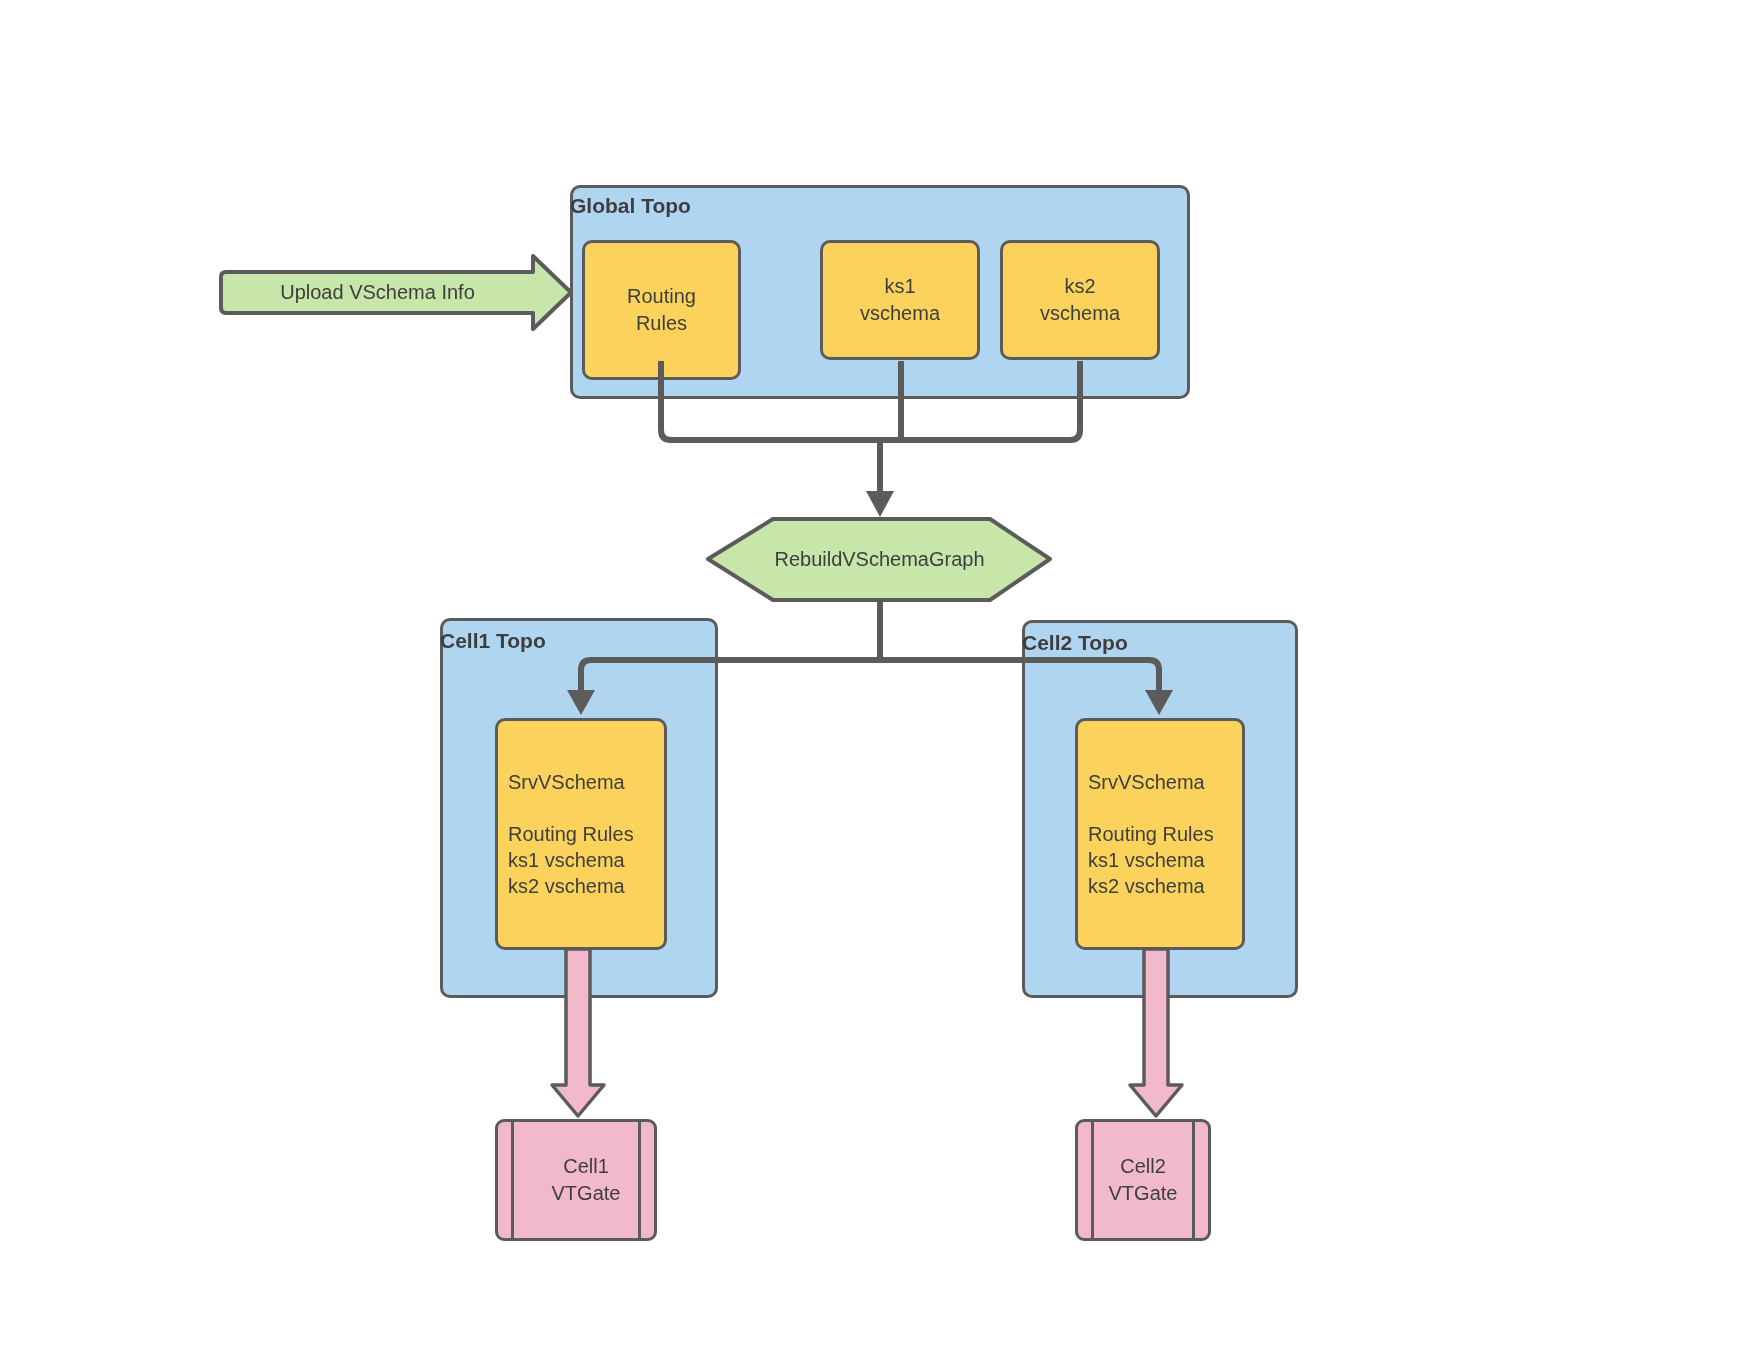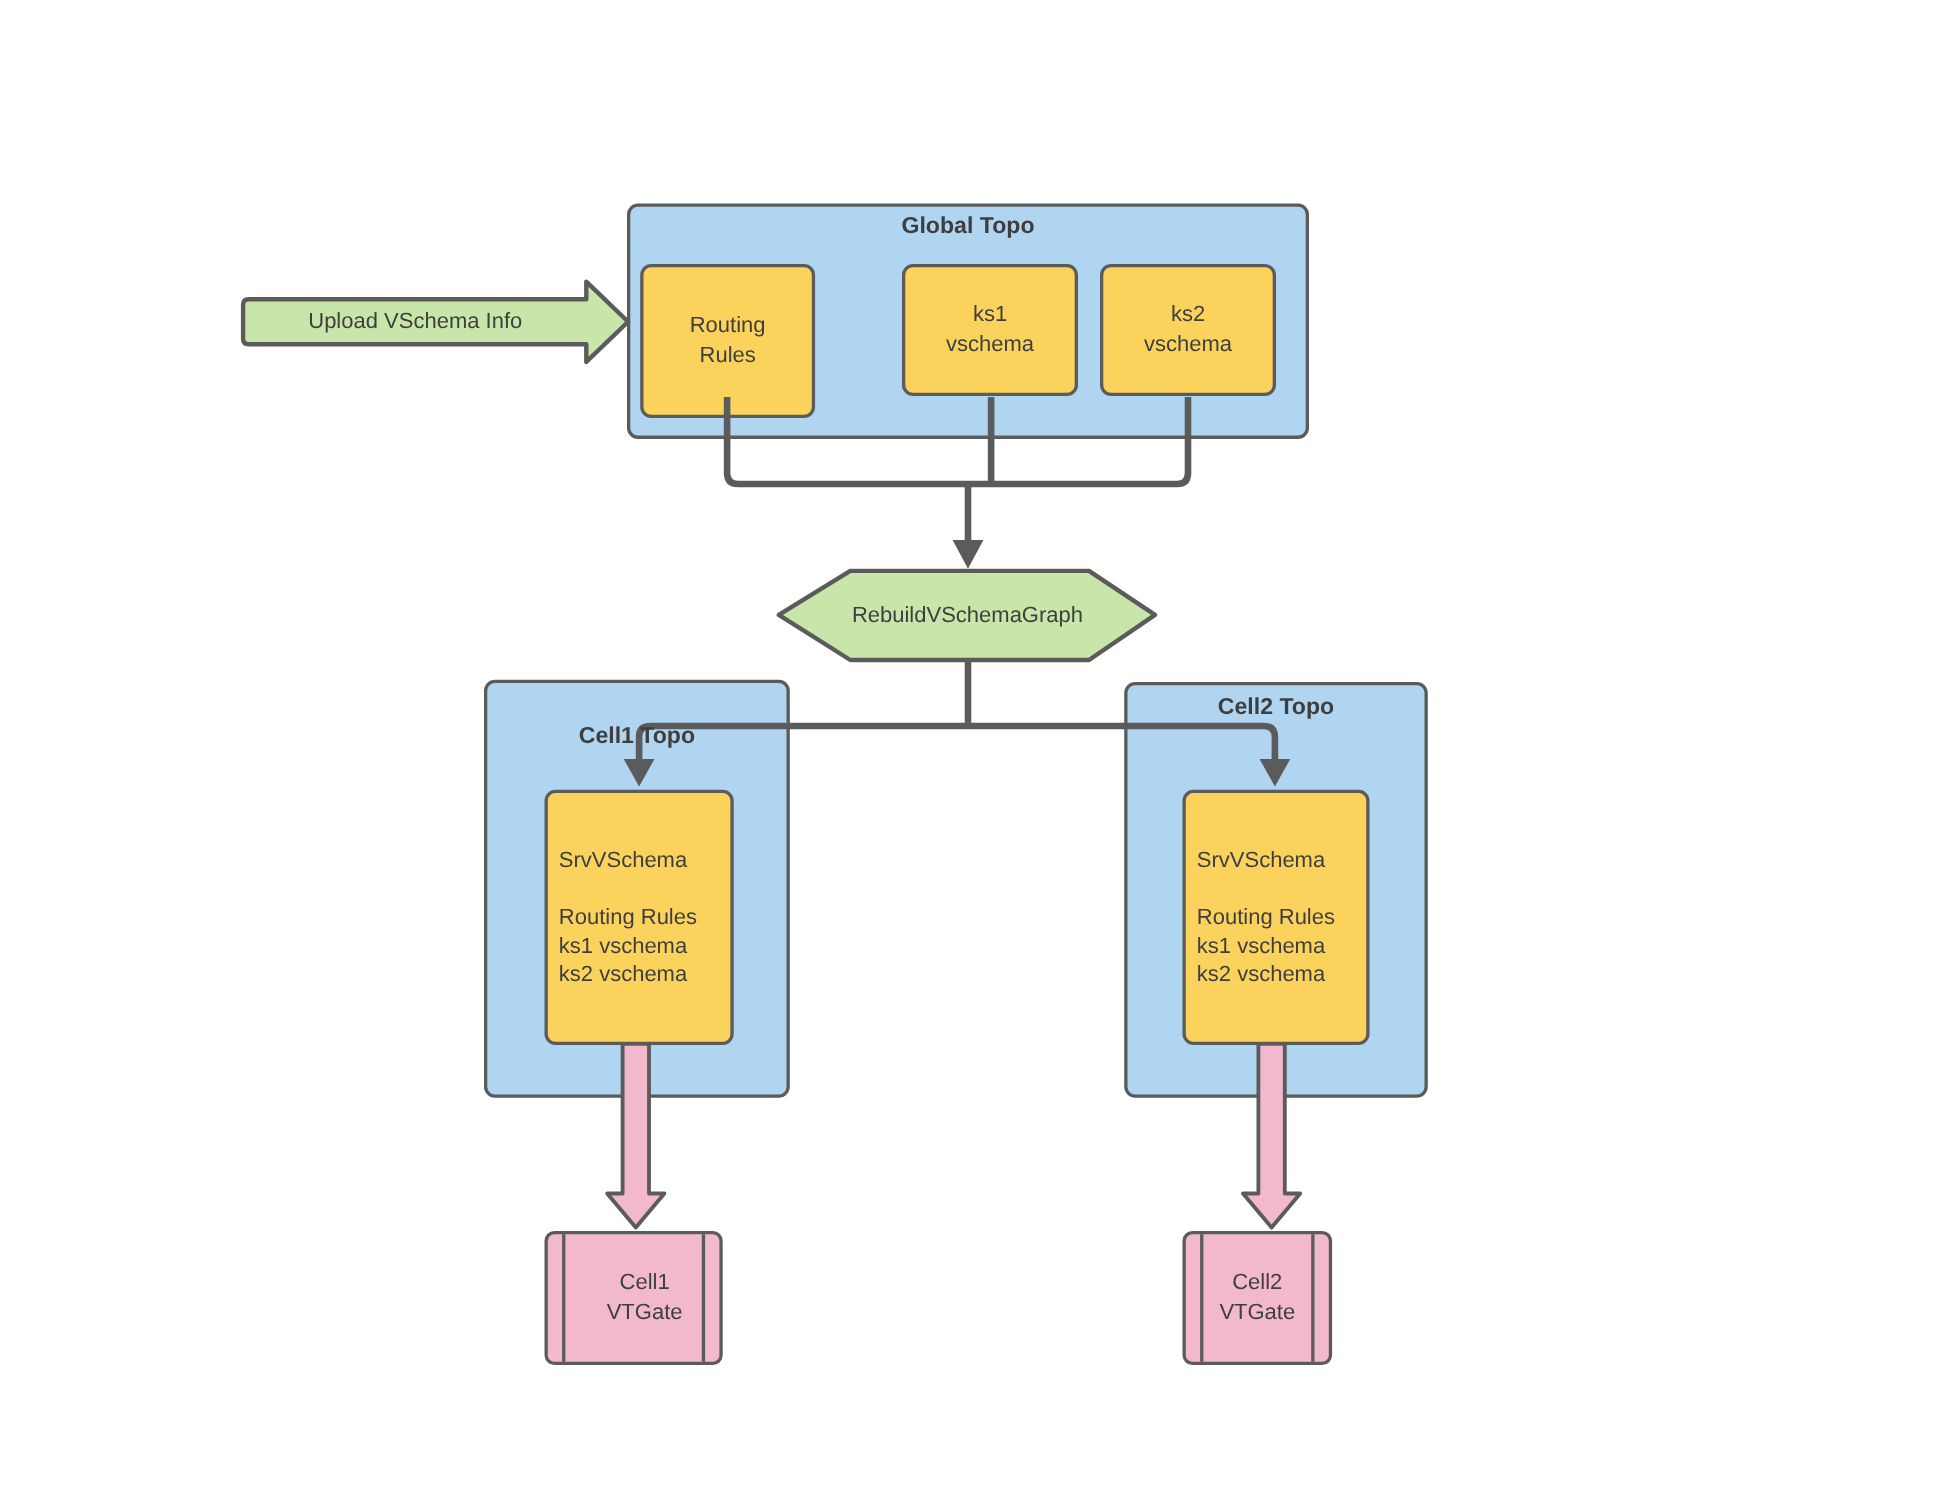--- a/index.html
+++ b/index.html
@@ -38,21 +38,21 @@
     white-space: pre-line;
     font-size: 20px;
     line-height: 26px;
   }
   .srv span { padding-left: 10px; display: block; }
   .title {
     position: absolute;
     z-index: 4;
     font-weight: bold;
     font-size: 21px;
-    text-align: center;
+    text-align: left;
   }
   .label {
     position: absolute;
     z-index: 4;
     display: flex;
     align-items: center;
     justify-content: center;
     text-align: left;
     font-size: 20px;
     white-space: pre-line;
@@ -74,21 +74,21 @@
   .innerline.right { right: 13px; }
 
   
   #global-box   { left: 570px;  top: 185px;  width: 620px; height: 214px; }
   #global-title { left: 570px;  top: 194px;  width: 620px; }
   #node-rr      { left: 582px;  top: 240px;  width: 159px; height: 140px; }
   #node-ks1     { left: 820px;  top: 240px;  width: 160px; height: 120px; }
   #node-ks2     { left: 1000px; top: 240px;  width: 160px; height: 120px; }
 
   #cell1-box    { left: 440px;  top: 618px;  width: 278px; height: 380px; }
-  #cell1-title  { left: 440px;  top: 629px;  width: 278px; margin-top: 28px; }
+  #cell1-title  { left: 440px;  top: 629px;  width: 278px; }
   #cell1-srv    { left: 495px;  top: 718px;  width: 172px; height: 232px; }
   #cell1-vtgate { left: 495px;  top: 1119px; width: 162px; height: 122px; padding-left: 20px; }
 
   #cell2-box    { left: 1022px; top: 620px;  width: 276px; height: 378px; }
   #cell2-title  { left: 1022px; top: 631px;  width: 276px; }
   #cell2-srv    { left: 1075px; top: 718px;  width: 170px; height: 232px; }
   #cell2-vtgate { left: 1075px; top: 1119px; width: 136px; height: 122px; }
 
   #upload-label  { left: 222px; top: 272px; width: 311px; height: 41px; }
   #rebuild-label { left: 708px; top: 519px; width: 343px; height: 81px; }

